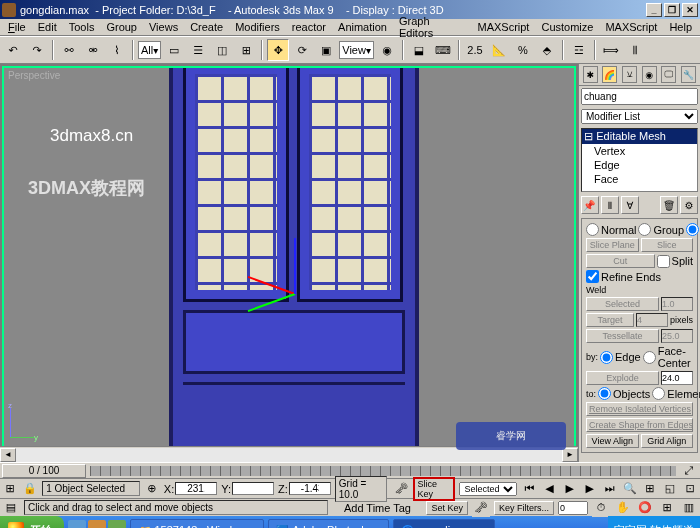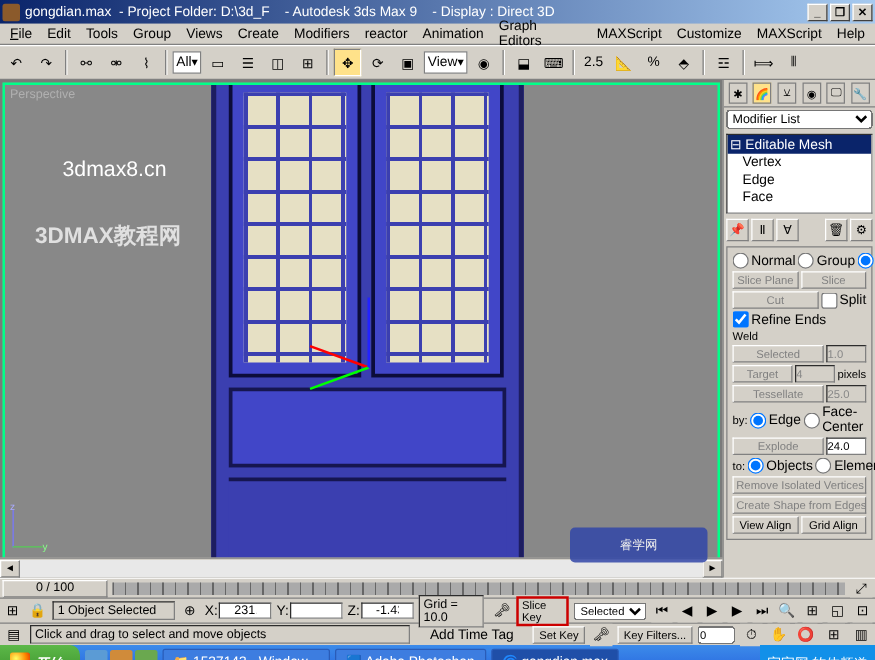--- a/index.html
+++ b/index.html
@@ -65,21 +65,21 @@
 .side-drop select { width: 100%; font-size: 10px; }
 .mod-stack { margin: 2px; height: 64px; background: #fff; border: 1px inset #808080; font-size: 10px; overflow: hidden; }
 .mod-stack .item { padding: 1px 2px 1px 12px; white-space: nowrap; }
 .mod-stack .item.hdr { padding-left: 2px; background: #0a246a; color: #fff; }
 .mod-row { margin: 2px; display: flex; gap: 2px; }
 .mod-row .mbtn { width: 18px; height: 18px; border: 1px solid #fff; border-right-color:#808080; border-bottom-color:#808080; display:flex; align-items:center; justify-content:center; font-size:10px;}
 .rollout { margin: 2px 2px 0 2px; border: 1px solid #808080; background: #d4d0c8; }
 .rollout-body { padding: 2px 4px; font-size: 10px; }
 .r-row { display: flex; align-items: center; gap: 2px; margin: 2px 0; }
 .r-btn { flex: 1; font-size: 9px; padding: 1px 2px; border: 1px solid #fff; border-right-color:#808080; border-bottom-color:#808080; background: #d4d0c8; text-align: center; white-space: nowrap; }
-.r-btn.wide { width: 100%; }
+.r-btn.wide { width: 100%; text-decoration: underline; }
 .r-btn.dis { color: #808080; }
 .spin { width: 32px; height: 14px; border: 1px inset #808080; background: #fff; font-size: 9px; padding: 0 0; }
 .spin.dis { background: #d4d0c8; color: #888; }
 .r-label { font-size: 9px; }
 .r-radio { font-size: 9px; display: flex; align-items: center; gap: 2px; }
 .r-check { font-size: 9px; display: flex; align-items: center; gap: 2px; }
 .grp-title { font-size: 9px; margin: 2px 0 0 0; }
 
 .timeline { height: 16px; background: #d4d0c8; display: flex; align-items: center; border-top: 1px solid #fff; }
 .time-slider { width: 84px; height: 14px; border: 1px solid #fff; border-right-color:#808080; border-bottom-color:#808080; text-align: center; font-size: 10px; margin-left: 2px; }
@@ -210,20 +210,21 @@
 
   <div class="side">
     <div class="side-tabs">
       <div class="st">✱</div>
       <div class="st active">🌈</div>
       <div class="st">⚺</div>
       <div class="st">◉</div>
       <div class="st">🖵</div>
       <div class="st">🔧</div>
     </div>
+    <div class="side-name"><input value="chuang" style=""></div>
     <div class="side-drop"><select><option>Modifier List</option></select></div>
     <div class="mod-stack">
       <div class="item hdr">⊟ <span>Editable Mesh</span></div>
       <div class="item">Vertex</div>
       <div class="item">Edge</div>
       <div class="item">Face</div>
     </div>
     <div class="mod-row">
       <div class="mbtn">📌</div>
       <div class="mbtn">Ⅱ</div>

